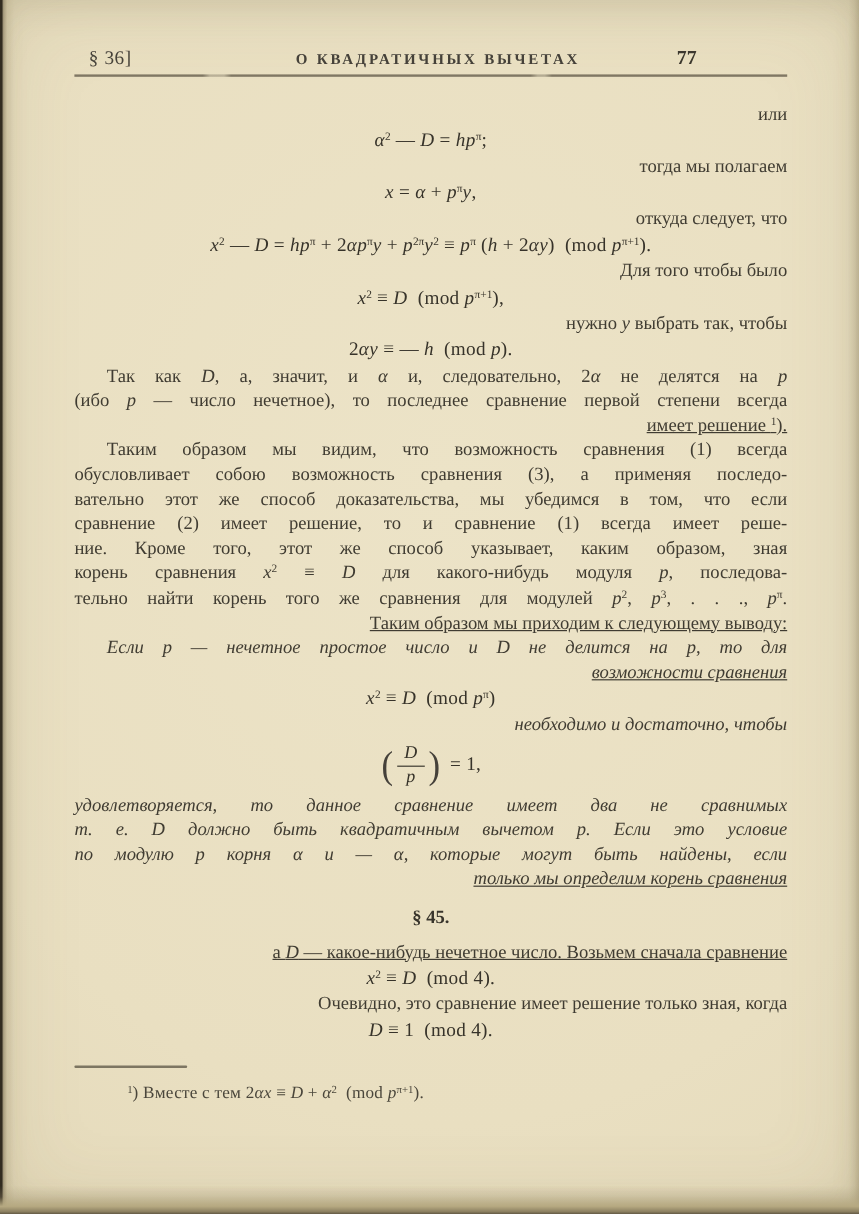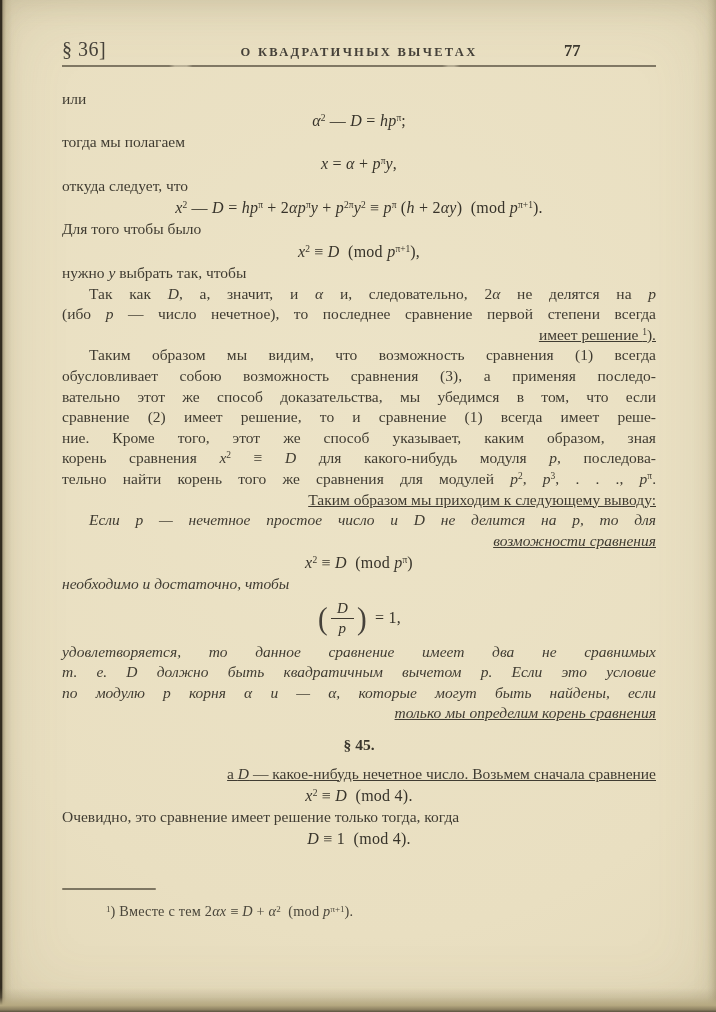--- a/index.html
+++ b/index.html
@@ -5,27 +5,27 @@
   html,body{margin:0;padding:0;background:#cfc3a1;}
   .page{
     position:relative;width:716px;height:1012px;overflow:hidden;
     background:radial-gradient(130% 105% at 52% 40%, #ece3c7 0%, #e9dfc1 50%, #e3d8b8 78%, #d8cba8 95%, #cfc29e 100%);
     font-family:"Liberation Serif","DejaVu Serif",serif;
     color:#3e3a30;
   }
   .inner{position:absolute;left:62px;width:594px;top:0;}
   
   .hdr{display:flex;align-items:baseline;padding-top:38px;}
-  .hdr .sec{width:92px;font-size:20px;letter-spacing:.5px;color:#46423a;}
+  .hdr .sec{width:92px;font-size:16px;letter-spacing:.5px;color:#46423a;margin-left:12px;}
   .hdr .ttl{flex:1;text-align:center;font-size:12.5px;font-weight:bold;letter-spacing:2.3px;color:#45413a;}
   .hdr .pg{width:92px;text-align:left;font-size:16.5px;font-weight:bold;color:#3c382f;}
   .rule{height:1.7px;margin-top:4px;background:linear-gradient(90deg,#6e6654 0 18%,rgba(110,102,84,.45) 19% 21%,#6e6654 22% 64%,rgba(110,102,84,.5) 65% 66%,#6e6654 67% 100%);opacity:.85;}
   
   .body{margin-top:22px;font-size:15.5px;line-height:20.6px;color:#403c32;}
-  .tl{white-space:nowrap;}
+  .tl{white-space:nowrap;text-align:right;}
   .it{font-style:italic;}
   .para .jl{text-align:justify;text-align-last:justify;}
   .para .ll{text-align:right;text-decoration:underline;}
   .ind{text-indent:27px;}
   
   .f{text-align:center;font-size:16px;line-height:20px;margin:1.5px 0;color:#37332a;letter-spacing:.25px;}
   .f i,.body i{font-style:italic;}
   sup{font-size:9.5px;line-height:0;vertical-align:5px;letter-spacing:0;}
   .f.leg{margin:5px 0;}
   .par{display:inline-block;font-size:29px;font-weight:400;transform:scaleY(1.12);vertical-align:middle;color:#45413a;margin:0 1px;}
@@ -66,20 +66,21 @@
     <div class="body">
         <div class="tl">или</div>
         <div class="f"><i>α</i><sup>2</sup> — <i>D</i> = <i>hp</i><sup>π</sup>;</div>
         <div class="tl">тогда мы полагаем</div>
         <div class="f"><i>x</i> = <i>α</i> + <i>p</i><sup>π</sup><i>y</i>,</div>
         <div class="tl">откуда следует, что</div>
         <div class="f"><i>x</i><sup>2</sup> — <i>D</i> = <i>hp</i><sup>π</sup> + 2<i>αp</i><sup>π</sup><i>y</i> + <i>p</i><sup>2π</sup><i>y</i><sup>2</sup> ≡ <i>p</i><sup>π</sup> (<i>h</i> + 2<i>αy</i>) &nbsp;(mod <i>p</i><sup>π+1</sup>).</div>
         <div class="tl">Для того чтобы было</div>
         <div class="f"><i>x</i><sup>2</sup> ≡ <i>D</i> &nbsp;(mod <i>p</i><sup>π+1</sup>),</div>
         <div class="tl">нужно <i>y</i> выбрать так, чтобы</div>
+        <div class="f">2<i>αy</i> ≡ — <i>h</i> &nbsp;(mod <i>p</i>).</div>
         <div class="para">
           <div class="jl ind">Так как <i>D</i>, а, значит, и <i>α</i> и, следовательно, 2<i>α</i> не делятся на <i>p</i></div>
           <div class="jl">(ибо <i>p</i> — число нечетное), то последнее сравнение первой степени всегда</div>
           <div class="ll">имеет решение <sup>1</sup>).</div>
         </div>
         <div class="para">
           <div class="jl ind">Таким образом мы видим, что возможность сравнения (1) всегда</div>
           <div class="jl">обусловливает собою возможность сравнения (3), а применяя последо-</div>
           <div class="jl">вательно этот же способ доказательства, мы убедимся в том, что если</div>
           <div class="jl">сравнение (2) имеет решение, то и сравнение (1) всегда имеет реше-</div>
@@ -99,21 +100,21 @@
           <div class="jl">удовлетворяется, то данное сравнение имеет два не сравнимых</div>
           <div class="jl">т. е. <i>D</i> должно быть квадратичным вычетом <i>p</i>. Если это условие</div>
           <div class="jl">по модулю <i>p</i> корня <i>α</i> и — <i>α</i>, которые могут быть найдены, если</div>
           <div class="ll">только мы определим корень сравнения</div>
         </div>
         <div class="h">§ 45.</div>
         <div class="para">
           <div class="ll">а <i>D</i> — какое-нибудь нечетное число. Возьмем сначала сравнение</div>
         </div>
         <div class="f"><i>x</i><sup>2</sup> ≡ <i>D</i> &nbsp;(mod 4).</div>
-        <div class="tl">Очевидно, это сравнение имеет решение только тогда, когда</div>
+        <div class="tl">Очевидно, это сравнение имеет решение только зная, когда</div>
         <div class="f"><i>D</i> ≡ 1 &nbsp;(mod 4).</div>
       </div>
   </div>
 
   <div class="fnote">
     <div class="fnrule"></div>
     <div class="fntext"><sup>1</sup>) Вместе с тем 2<i>αx</i> ≡ <i>D</i> + <i>α</i><sup>2</sup> &nbsp;(mod <i>p</i><sup>π+1</sup>).</div>
   </div>
 
   <div class="vignette"></div>

